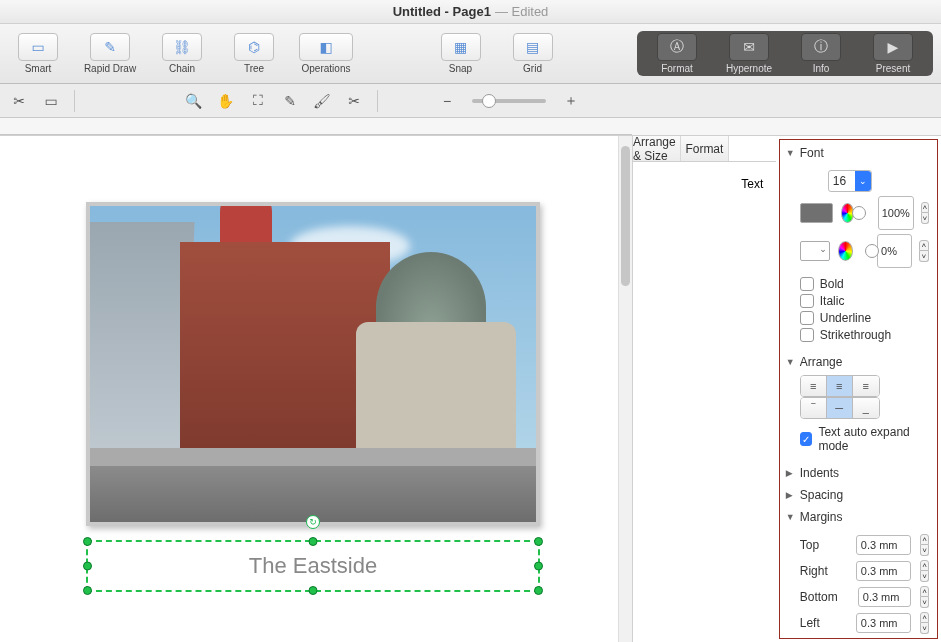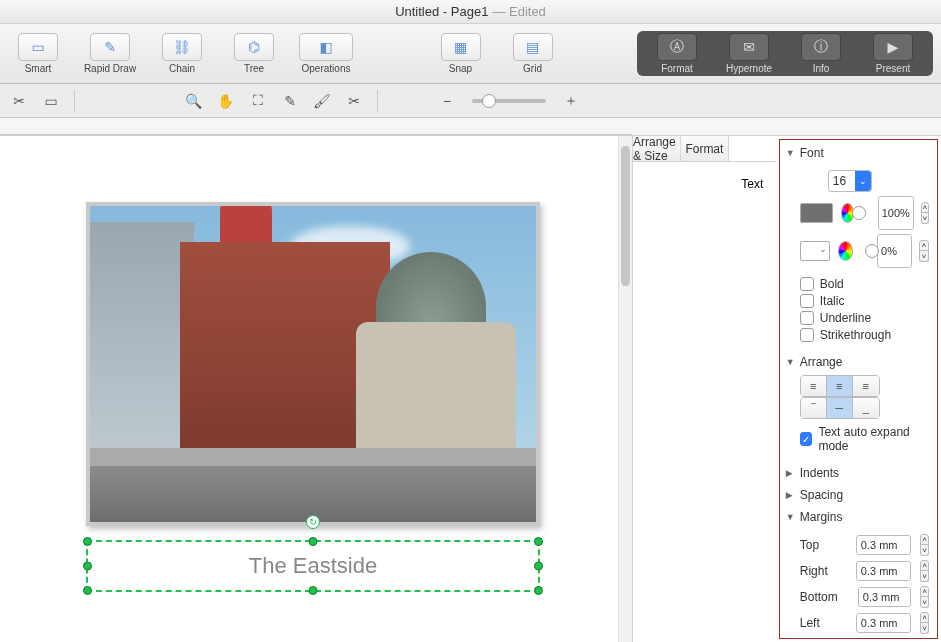--- a/index.html
+++ b/index.html
@@ -1,20 +1,20 @@
 <!DOCTYPE html>
 <html><head>
 <meta charset="utf-8">
 <style>
   * { box-sizing: border-box; margin: 0; padding: 0; font-family: -apple-system, "Helvetica Neue", Arial, sans-serif; }
   body { width: 941px; height: 642px; overflow: hidden; background: #fff; }
 
   
   .title-bar { height: 24px; background: linear-gradient(#f7f7f7,#e8e8e8); border-bottom: 1px solid #d0d0d0; display:flex; align-items:center; justify-content:center; font-size:13px; color:#333; position:relative;}
-  .title-bar .doc-title { color:#333; }
+  .title-bar .doc-title { color:#333;font-weight:bold; }
   .title-bar .edited { color:#999; margin-left:4px;}
 
   
   .toolbar { height: 60px; background: linear-gradient(#f5f5f5,#e6e6e6); border-bottom:1px solid #bcbcbc; display:flex; align-items:center; padding:0 8px; gap:4px; }
   .tool-group { display:flex; gap:12px; }
   .tool-btn { display:flex; flex-direction:column; align-items:center; font-size:10px; color:#444; cursor:pointer; width:60px;}
   .tool-btn .tb-icon { width:40px; height:28px; background:linear-gradient(#fefefe,#ececec); border:1px solid #c0c0c0; border-radius:4px; display:flex; align-items:center; justify-content:center; font-size:14px; color:#5b8fd6; margin-bottom:2px;}
   .spacer { flex:1; }
   .tool-btn.wide .tb-icon{ width:54px; }
 

